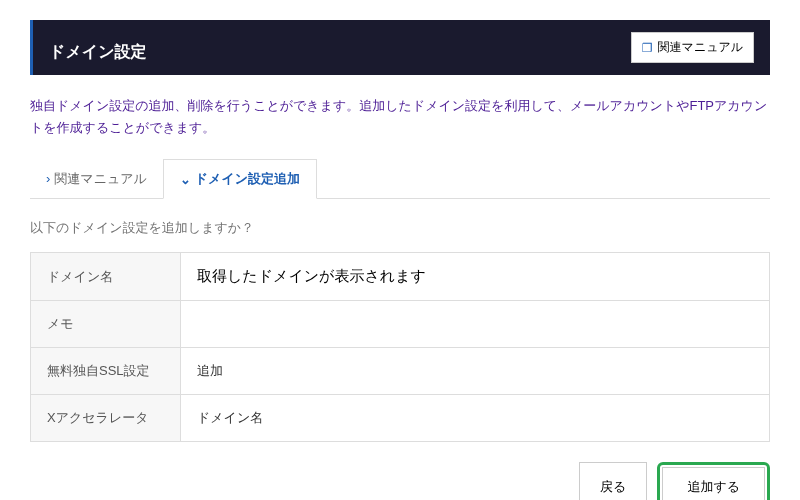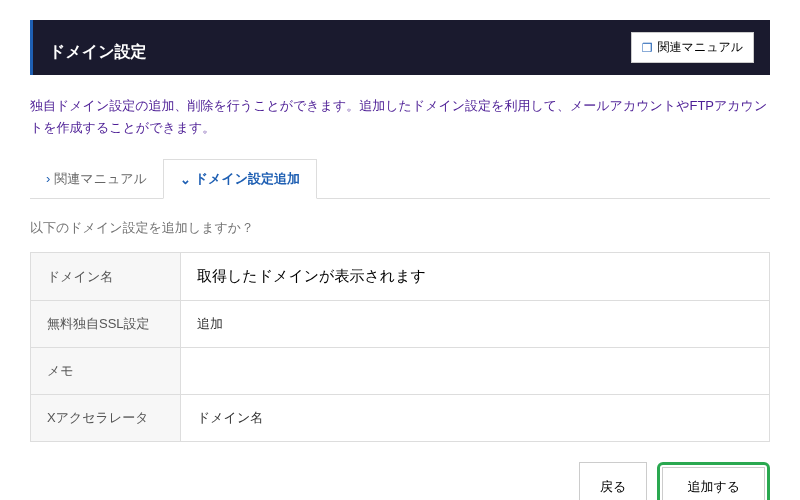--- a/index.html
+++ b/index.html
@@ -53,26 +53,26 @@
 
 <p class="prompt">以下のドメイン設定を追加しますか？</p>
 
 <table class="confirm">
   <tbody>
       <tr>
     <th>ドメイン名</th>
     <td class="domain-val">取得したドメインが表示されます</td>
   </tr>
   <tr>
+    <th>メモ</th>
+    <td></td>
+  </tr>
+  <tr>
     <th>無料独自SSL設定</th>
     <td>追加</td>
-  </tr>
-  <tr>
-    <th>メモ</th>
-    <td></td>
   </tr>
   <tr>
     <th>Xアクセラレータ</th>
     <td>ドメイン名</td>
   </tr>
 </tbody>
   </table>
 
 <div class="button-row">
   <button class="btn btn-back">戻る</button>

